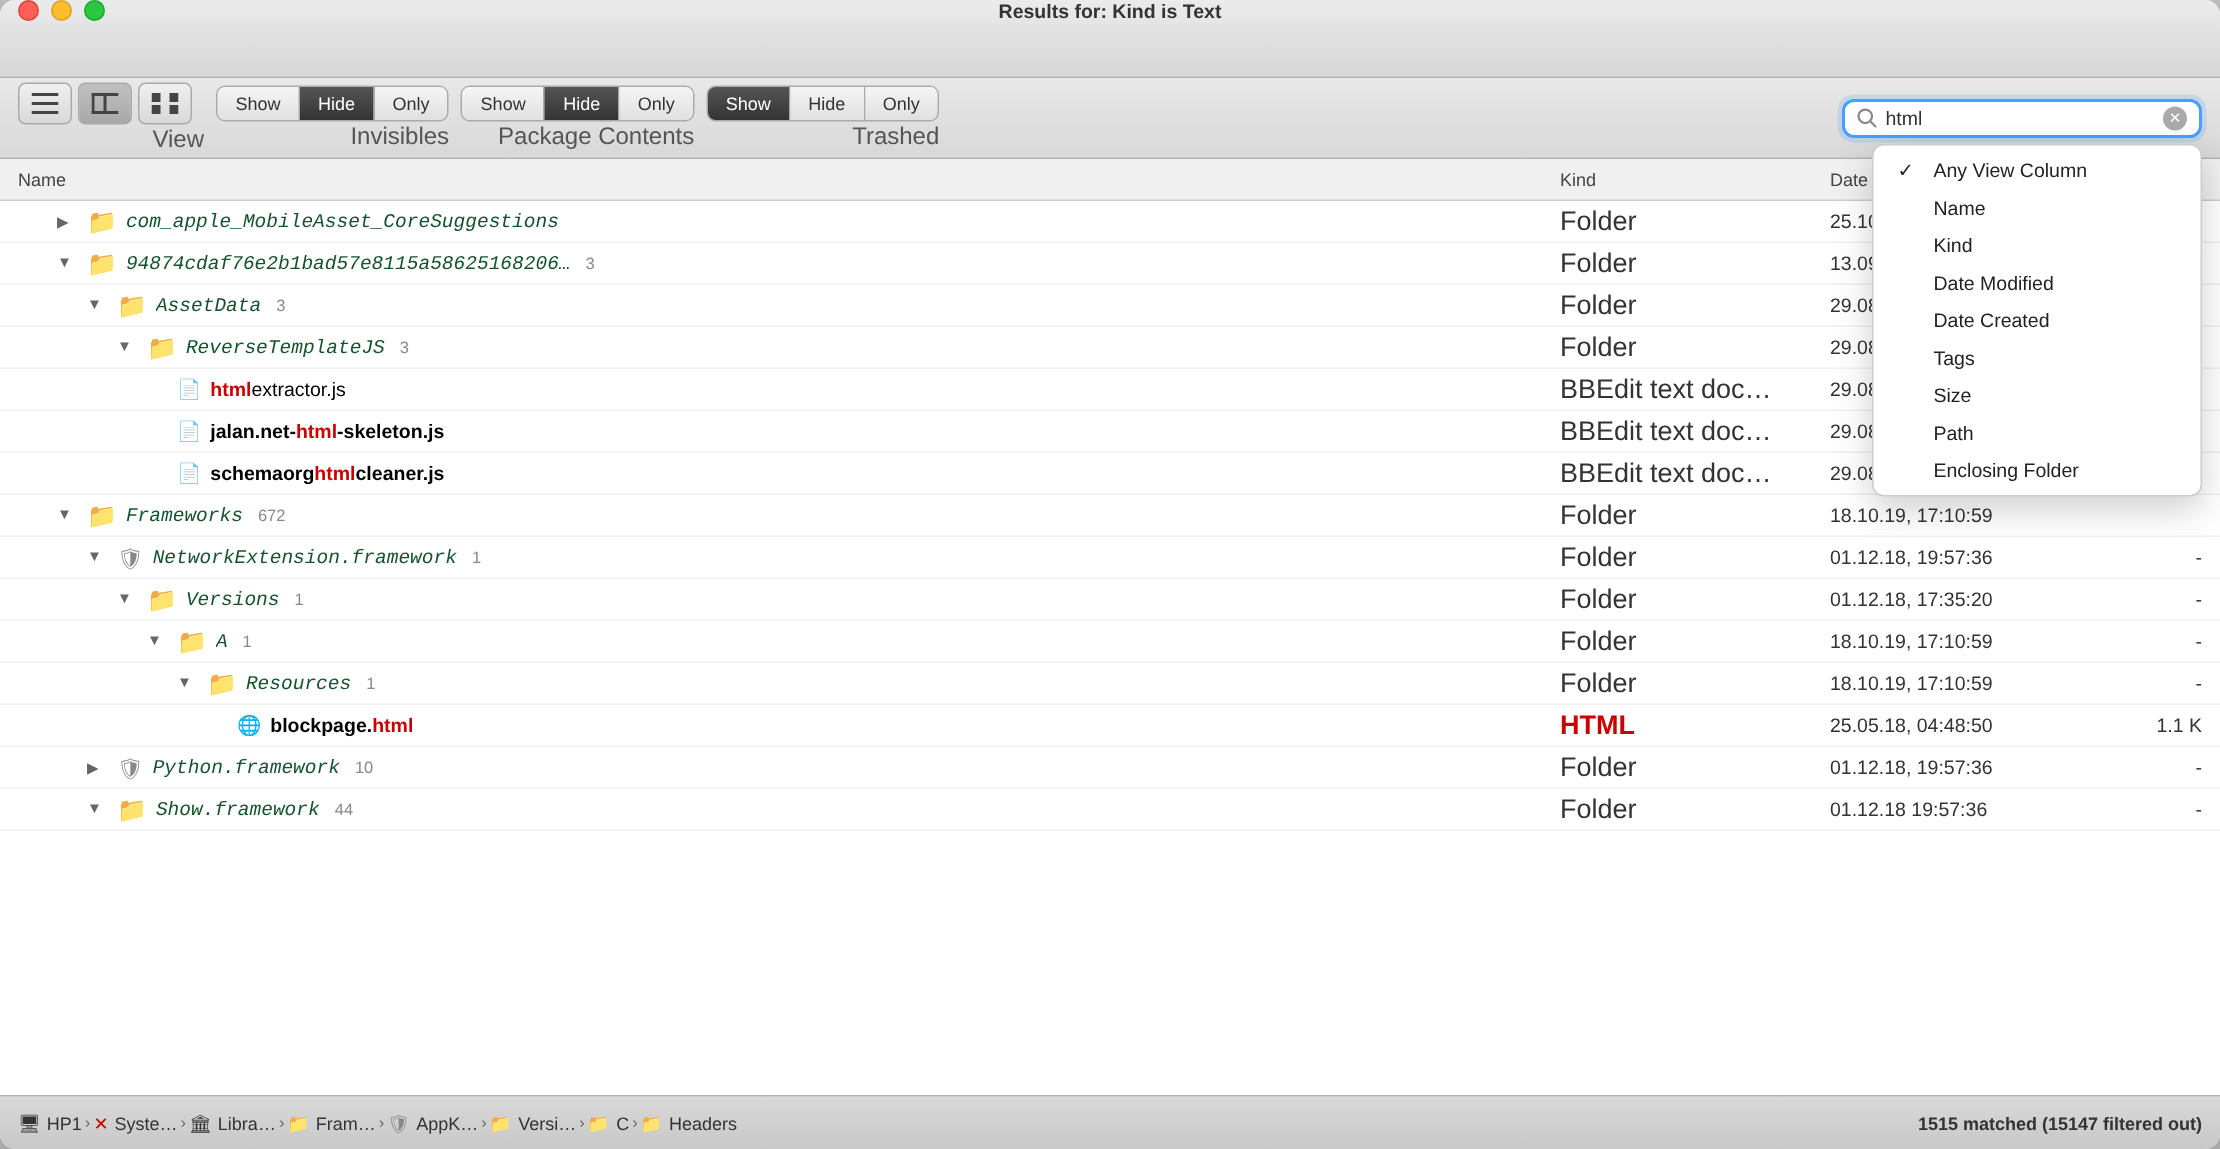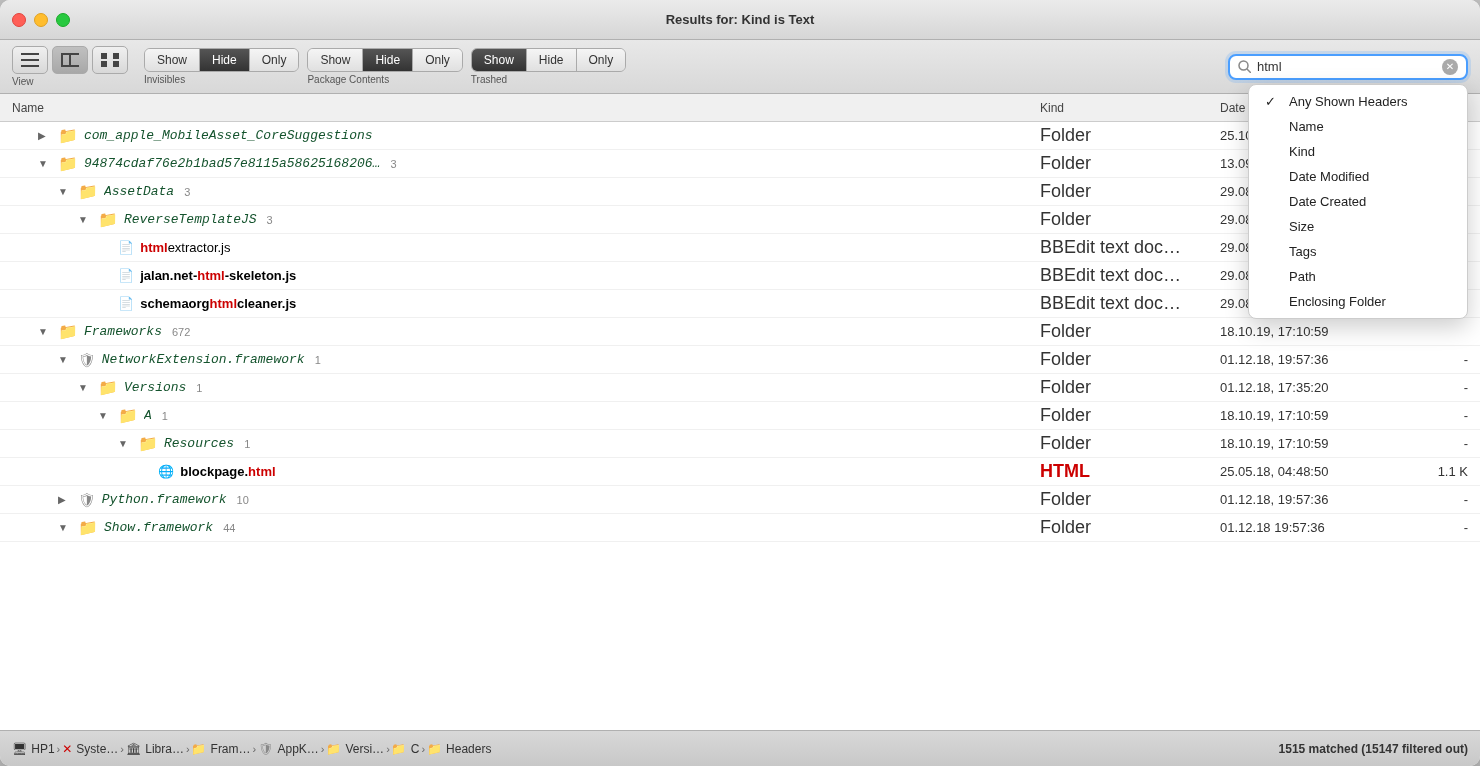--- a/index.html
+++ b/index.html
@@ -20,23 +20,22 @@
       box-shadow: 0 10px 40px rgba(0,0,0,0.4);
       overflow: hidden;
       display: flex;
       flex-direction: column;
       position: relative;
     }
     
     .titlebar {
       background: linear-gradient(to bottom, #ebebeb, #d6d6d6);
       border-bottom: 1px solid #b0b0b0;
-      height: 40px;
-      display: flex;
-      align-items: center;
+      height: 52px;
+      display: flex;
       padding: 0 12px;
       position: relative;
       flex-shrink: 0;
     }
     .traffic-lights {
       display: flex;
       gap: 8px;
       margin-right: 12px;
     }
     .traffic-light {
@@ -84,25 +83,25 @@
       justify-content: center;
       cursor: pointer;
       color: #444;
     }
     .view-btn.active {
       background: linear-gradient(to bottom, #c0c0c0, #a8a8a8);
     }
     .toolbar-group {
       display: flex;
       flex-direction: column;
-      align-items: flex-start;
+      align-items: flex-end;
       gap: 2px;
     }
     .toolbar-group-label {
-      font-size: 10px;
+      font-size: 16px;
       color: #555;
     }
     .btn-group {
       display: flex;
       border: 1px solid #aaa;
       border-radius: 6px;
       overflow: hidden;
     }
     .btn-group-btn {
       background: linear-gradient(to bottom, #f5f5f5, #e0e0e0);
@@ -383,45 +382,45 @@
           <circle cx="5.5" cy="5.5" r="4.5" stroke="#888" stroke-width="1.5"></circle>
           <line x1="9" y1="9" x2="13" y2="13" stroke="#888" stroke-width="1.5"></line>
         </svg>
         <input class="search-input" type="text" value="html" style="">
         <button class="search-clear">✕</button>
       </div>
 
       <div class="search-dropdown">
         <div class="dropdown-item checked">
           <span class="check-mark">✓</span>
-          <span>Any Shown Headers</span>
+          <span>Any View Column</span>
         </div>
         <div class="dropdown-item">
           <span class="check-mark">✓</span>
           <span>Name</span>
         </div>
         <div class="dropdown-item">
           <span class="check-mark">✓</span>
           <span>Kind</span>
         </div>
         <div class="dropdown-item">
           <span class="check-mark">✓</span>
           <span>Date Modified</span>
         </div>
         <div class="dropdown-item">
           <span class="check-mark">✓</span>
           <span>Date Created</span>
         </div>
         <div class="dropdown-item">
           <span class="check-mark">✓</span>
+          <span>Tags</span>
+        </div>
+        <div class="dropdown-item">
+          <span class="check-mark">✓</span>
           <span>Size</span>
-        </div>
-        <div class="dropdown-item">
-          <span class="check-mark">✓</span>
-          <span>Tags</span>
         </div>
         <div class="dropdown-item">
           <span class="check-mark">✓</span>
           <span>Path</span>
         </div>
         <div class="dropdown-item">
           <span class="check-mark">✓</span>
           <span>Enclosing Folder</span>
         </div>
       </div>

